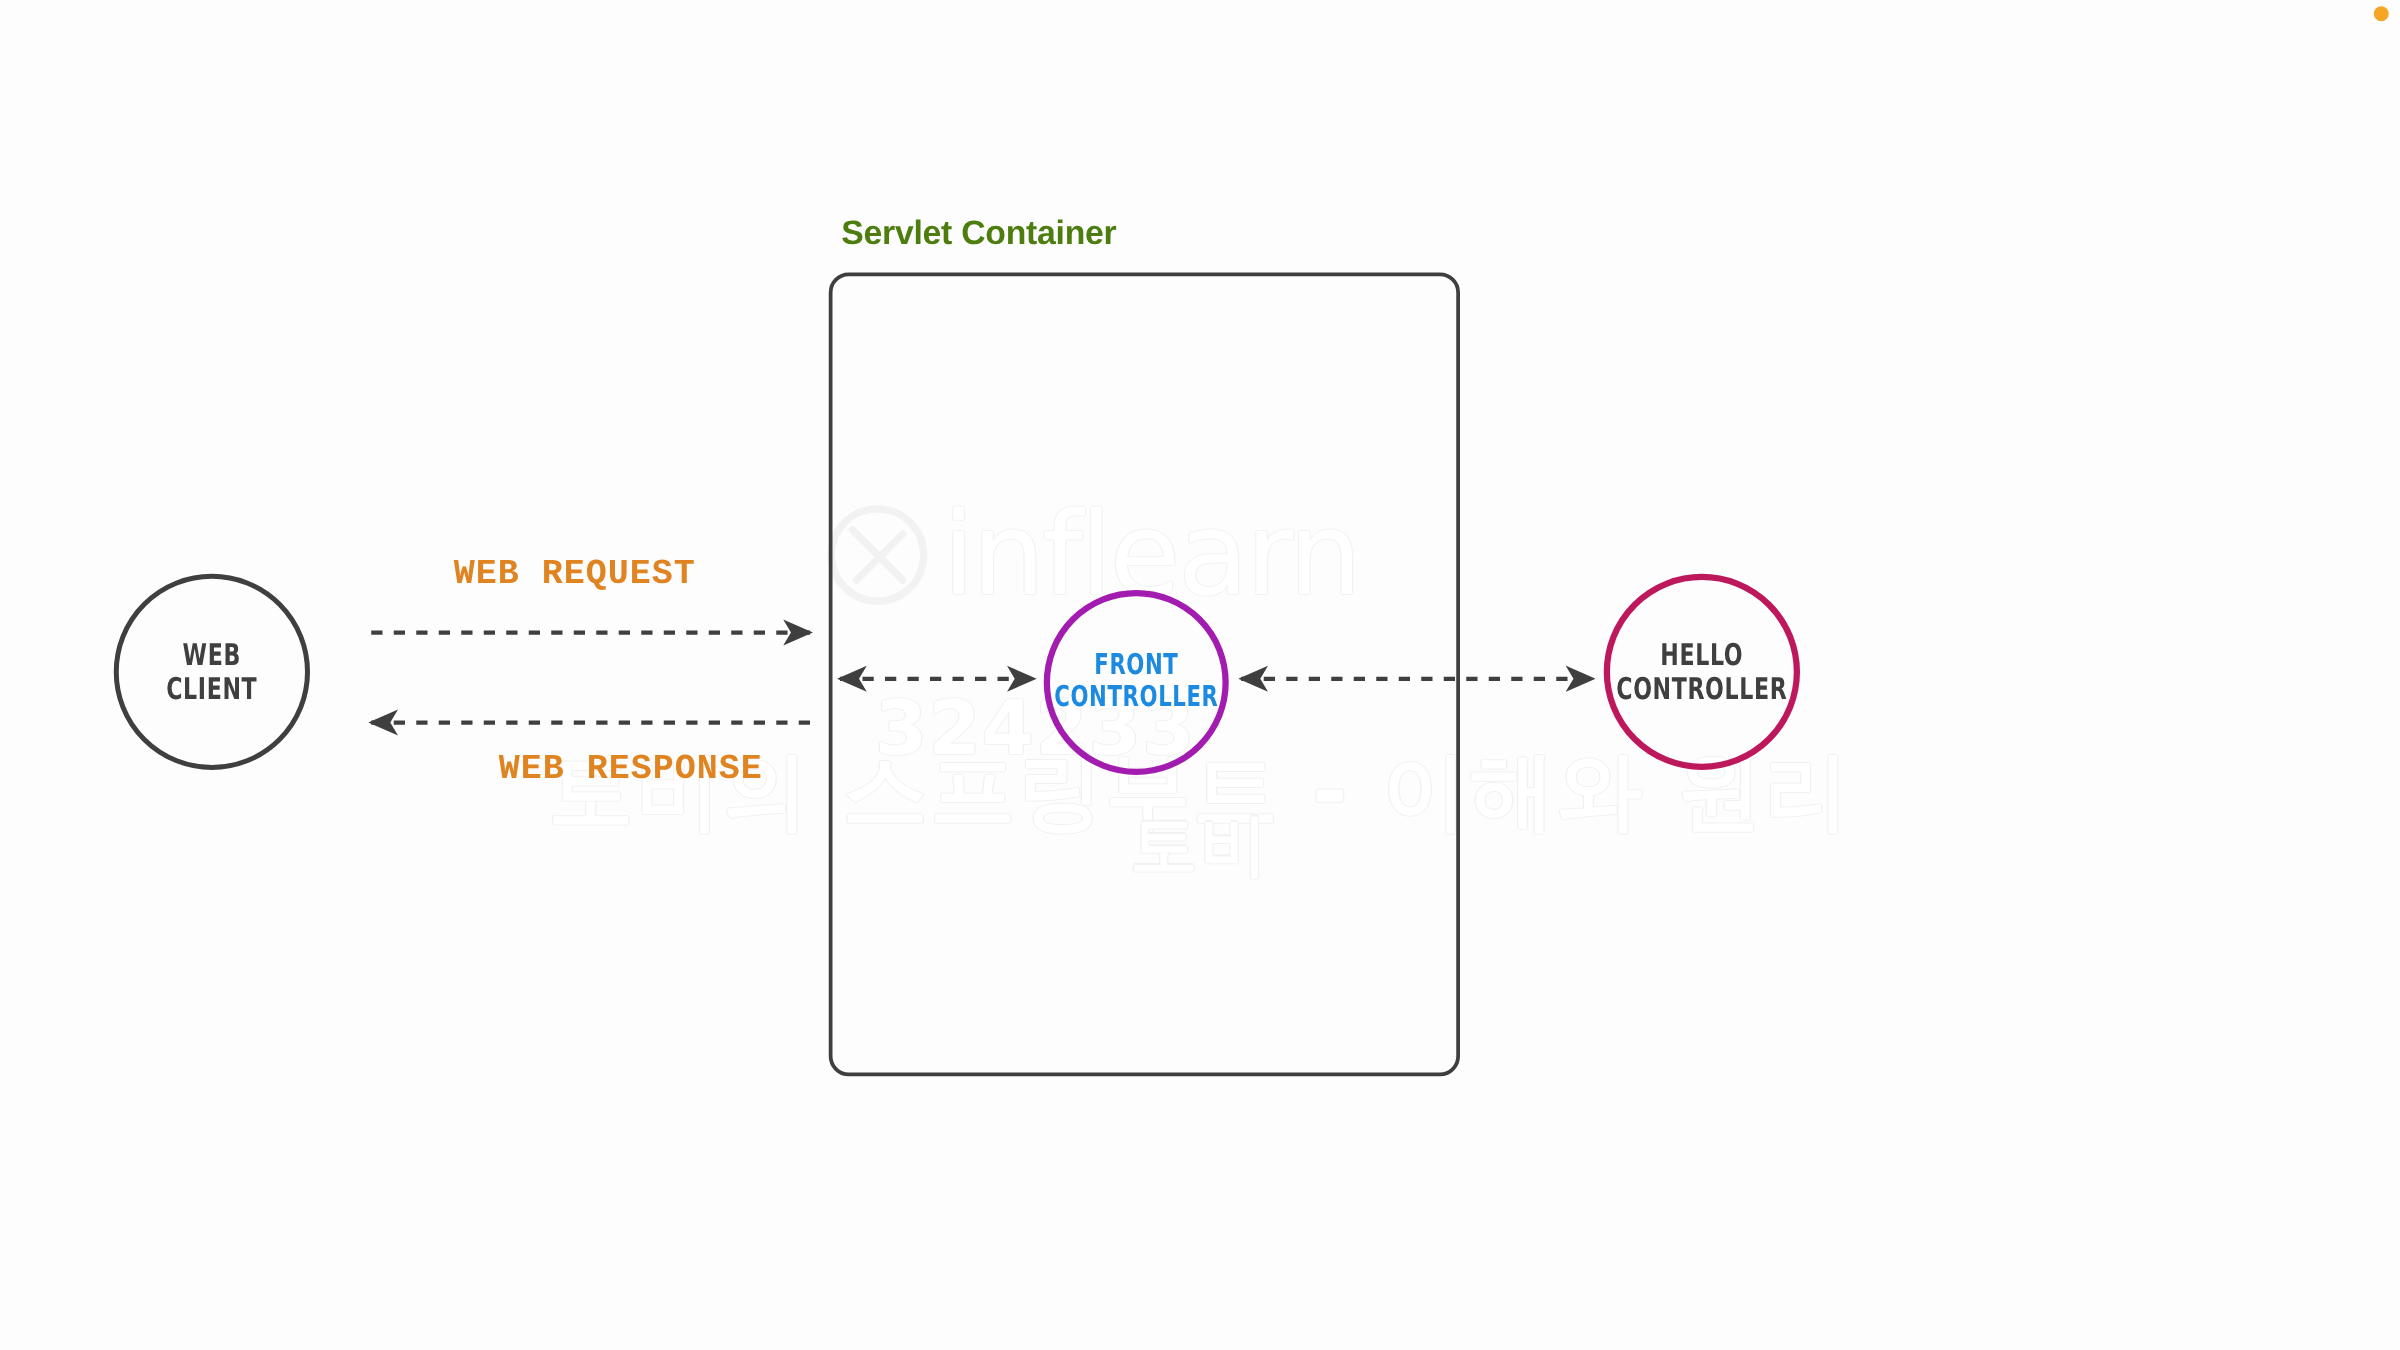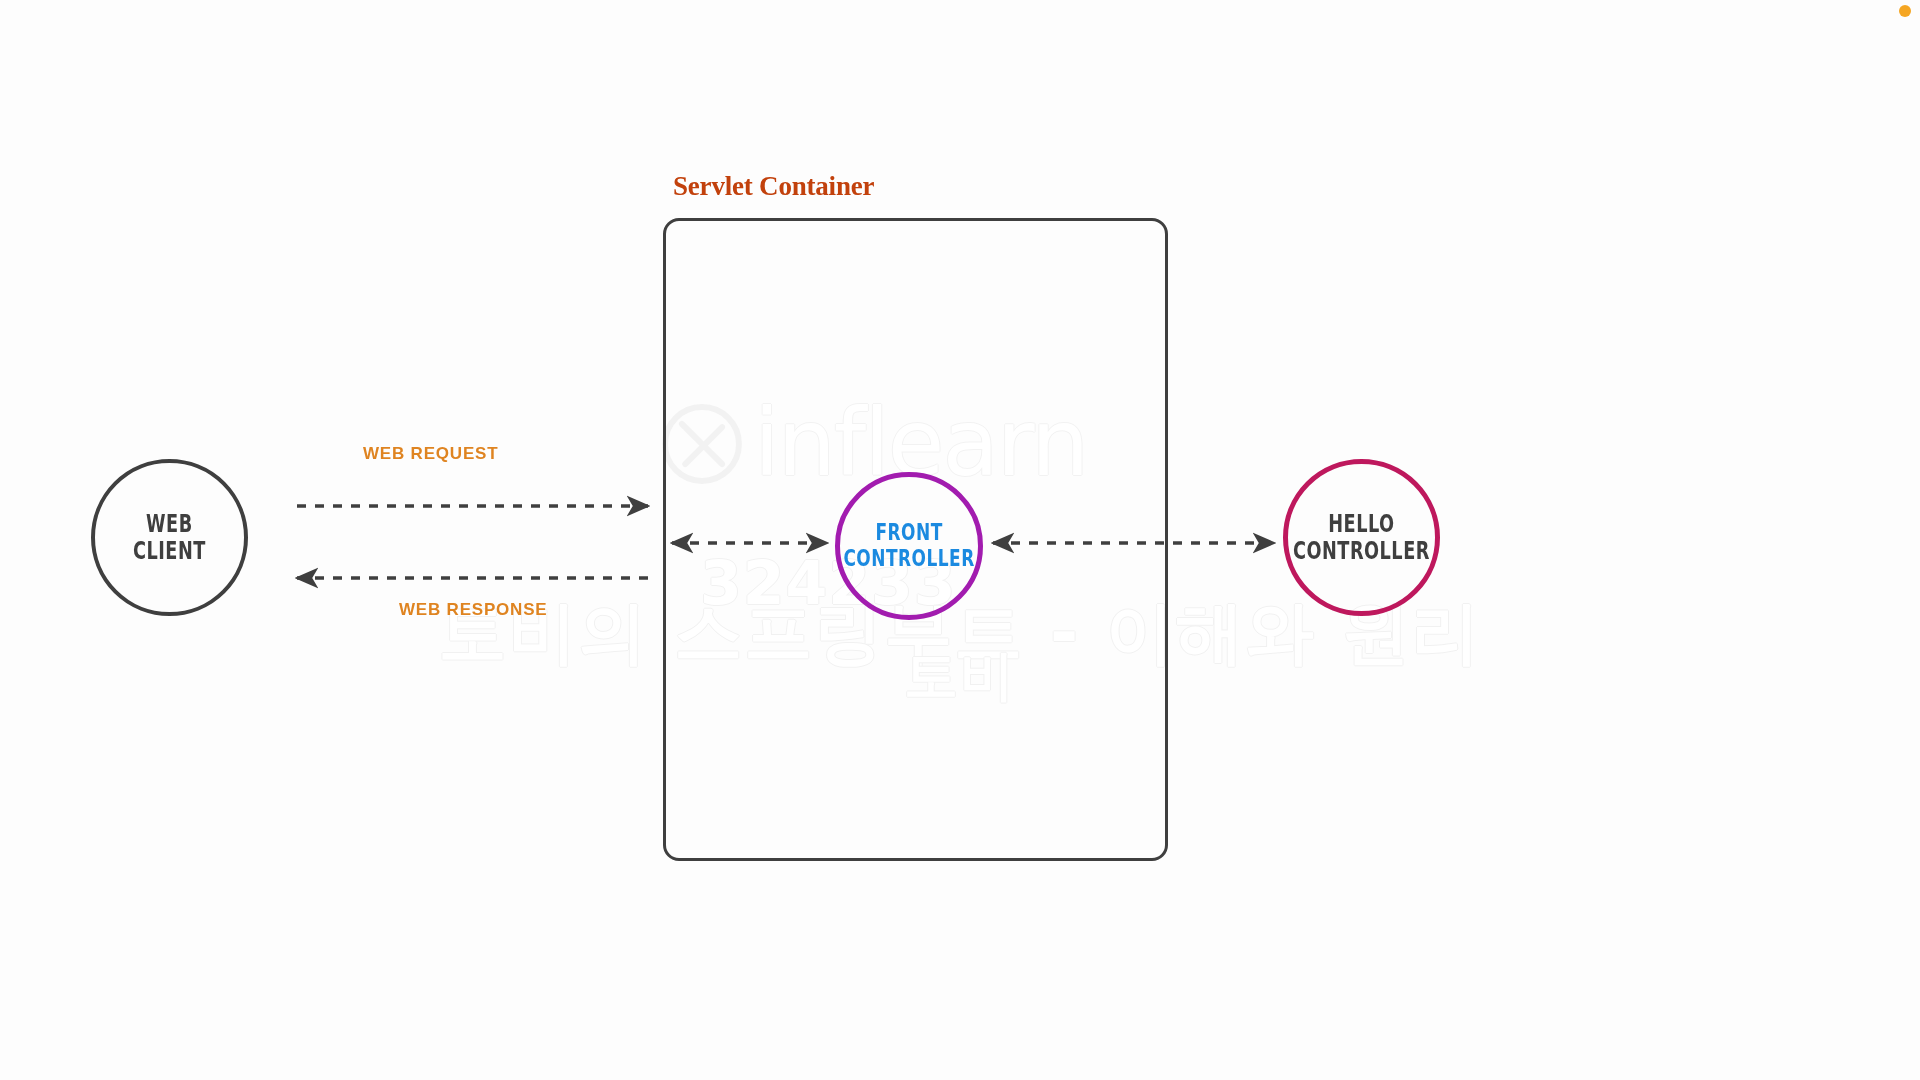--- a/index.html
+++ b/index.html
@@ -113,24 +113,24 @@
     left: 0; top: 0;
     width: 1920px;
     height: 1080px;
     z-index: 2;
   }
 
   .container-title {
     position: absolute;
     left: 673px;
     top: 171px;
-    font-family: Liberation Serif, serif;
+    font-family: Liberation Sans, sans-serif;
     font-size: 27px;
     font-weight: bold;
-    color: #c2410c;
+    color: #4d7c0f;
     letter-spacing: -0.2px;
     white-space: nowrap;
   }
 
   .servlet-box {
     position: absolute;
     left: 663px;
     top: 218px;
     width: 505px;
     height: 643px;
@@ -192,23 +192,23 @@
     border: 5px solid #be185d;
   }
   .node-hello-controller .node-label {
     color: #3f3f3f;
     font-size: 24px;
     letter-spacing: 0.6px;
   }
 
   .edge-label {
     position: absolute;
-    font-family: Liberation Sans, sans-serif;
+    font-family: Liberation Mono, monospace;
     font-weight: bold;
-    font-size: 17px;
+    font-size: 28px;
     color: #df8421;
     letter-spacing: 0.8px;
     white-space: nowrap;
   }
   .label-web-request { left: 363px; top: 444px; }
   .label-web-response { left: 363px; top: 600px; margin-left: 36px; }
 
   .arrows {
     position: absolute;
     left: 0; top: 0;

